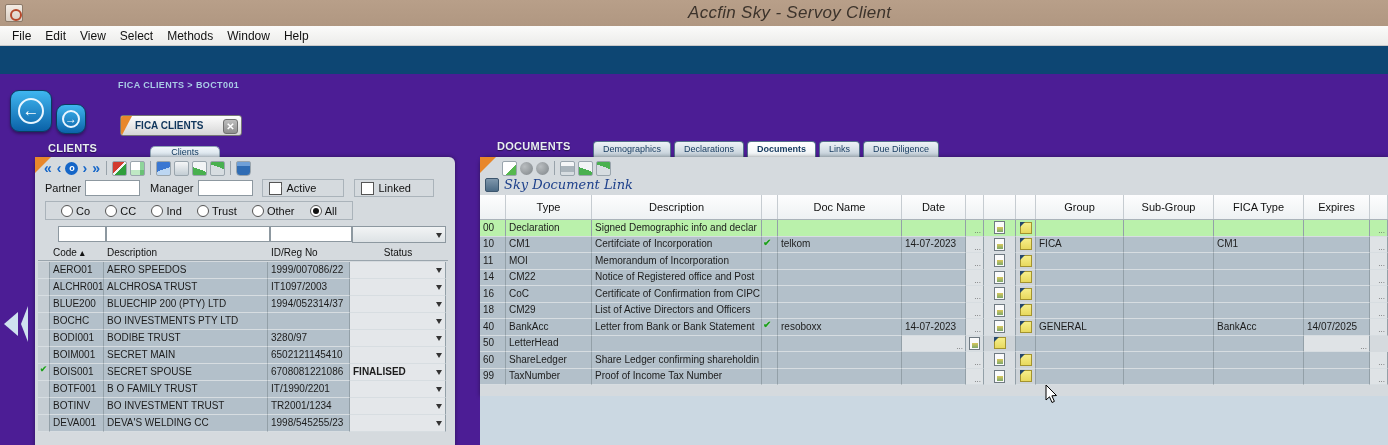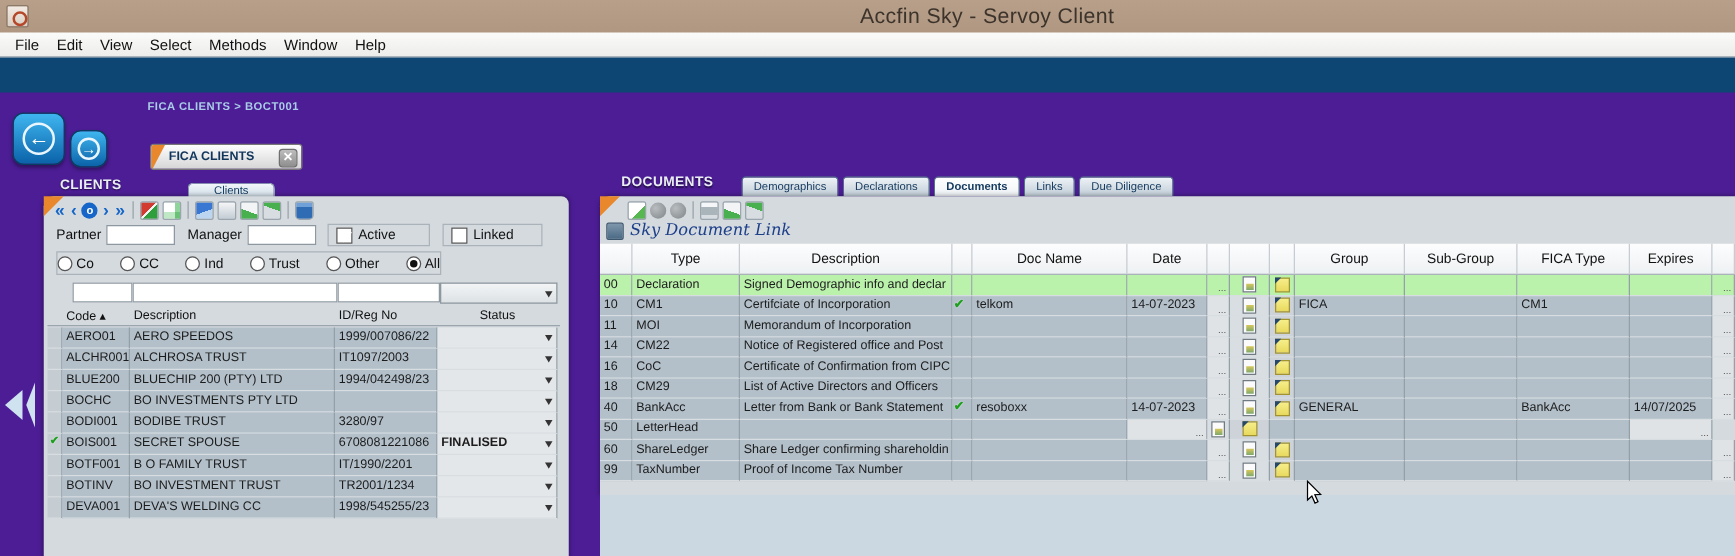--- a/index.html
+++ b/index.html
@@ -1,21 +1,21 @@
 <!DOCTYPE html>
 <html><head>
 <meta charset="utf-8">
 <style>
   * { margin:0; padding:0; box-sizing:border-box; }
   html,body { width:1388px; height:445px; overflow:hidden; }
   body { font-family:"Liberation Sans", sans-serif; position:relative; background:#0d4673; }
 
   
   .titlebar { position:absolute; left:0; top:0; width:1388px; height:40px;
-    background:linear-gradient(#b89f89,#ac937d); }
+    background:linear-gradient(#b89f89,#ac937d);font-style:italic; }
   .appicon { position:absolute; left:5px; top:4px; width:18px; height:18px;
     background:linear-gradient(#f3ece4,#d9cfc4); border:1px solid #8c7a69; border-radius:2px; }
   .appicon::after { content:""; position:absolute; left:4px; top:4px; width:8px; height:8px;
     border-radius:50%; border:2px solid #b5482a; }
   .title-text { position:absolute; left:688px; top:3px; font-size:17px; color:#3c332b; letter-spacing:.3px; }
 
   
   .menubar { position:absolute; left:0; top:26px; width:1388px; height:20px;
     background:linear-gradient(#fbfbfa,#ececea); border-bottom:1px solid #c9c9c9;
     display:flex; align-items:center; padding-left:5px; }
@@ -90,21 +90,21 @@
   .frow1 { position:absolute; left:10px; top:22px; height:18px; width:402px; display:flex; align-items:center; font-size:11px; color:#111; }
   .flabel { margin-right:4px; }
   .finput { height:16px; background:#fff; border:1px solid #8d98a0; }
   .groupbox { border:1px solid #aab3ba; height:18px; display:flex; align-items:center; padding:0 6px; background:#d5dade; }
   .cb { width:13px; height:13px; background:#fff; border:1px solid #555; margin-right:5px; position:relative; }
   .cb.checked { background:#1a1a1a; }
   .cb.checked::after { content:""; position:absolute; left:3px; top:0px; width:4px; height:8px;
     border:solid #fff; border-width:0 2px 2px 0; transform:rotate(40deg); }
   .cb.checked { background:#fff; }
   .radiorow { position:absolute; left:10px; top:44px; width:308px; height:19px; border:1px solid #aab3ba;
-    display:flex; align-items:center; font-size:11px; color:#111; padding:0 0; justify-content:space-between; }
+    display:flex; align-items:center; font-size:11px; color:#111; padding:0 15px; justify-content:space-between; }
   .ritem { display:flex; align-items:center; gap:3px; }
   .rdot { width:12px; height:12px; border-radius:50%; border:1px solid #555; background:#fff; position:relative; }
   .rdot.on::after { content:""; position:absolute; left:2px; top:2px; width:6px; height:6px; border-radius:50%; background:#111; }
 
   
   .srow { position:absolute; left:23px; top:69px; height:17px; display:flex; }
   .srow .finput { margin-right:0; }
   .sdd { width:94px; height:17px; background:linear-gradient(#f2f4f5,#dde2e5); border:1px solid #8d98a0;
     position:relative; }
   .chv { position:absolute; right:3px; top:6px; width:0; height:0;
@@ -305,35 +305,42 @@
         <div class="cg"><span class="flagchk"></span></div>
         <div>ALCHR001</div>
         <div>ALCHROSA TRUST</div>
         <div>IT1097/2003</div>
         <div class="cs"><span></span><i class="chv"></i></div>
       </div>
       <div class="crow">
         <div class="cg"><span class="flagchk"></span></div>
         <div>BLUE200</div>
         <div>BLUECHIP 200 (PTY) LTD</div>
-        <div>1994/042498/23</div>
+        <div>1994/052314/37</div>
         <div class="cs"><span></span><i class="chv"></i></div>
       </div>
       <div class="crow">
         <div class="cg"><span class="flagchk"></span></div>
         <div>BOCHC</div>
         <div>BO INVESTMENTS PTY LTD</div>
         <div></div>
         <div class="cs"><span></span><i class="chv"></i></div>
       </div>
       <div class="crow">
         <div class="cg"><span class="flagchk"></span></div>
         <div>BODI001</div>
         <div>BODIBE TRUST</div>
         <div>3280/97</div>
+        <div class="cs"><span></span><i class="chv"></i></div>
+      </div>
+      <div class="crow">
+        <div class="cg"><span class="flagchk"></span></div>
+        <div>BOIM001</div>
+        <div>SECRET MAIN</div>
+        <div>6502121145410</div>
         <div class="cs"><span></span><i class="chv"></i></div>
       </div>
       <div class="crow">
         <div class="cg"><span class="flagchk">✔</span></div>
         <div>BOIS001</div>
         <div>SECRET SPOUSE</div>
         <div>6708081221086</div>
         <div class="cs"><span>FINALISED</span><i class="chv"></i></div>
       </div>
       <div class="crow">

